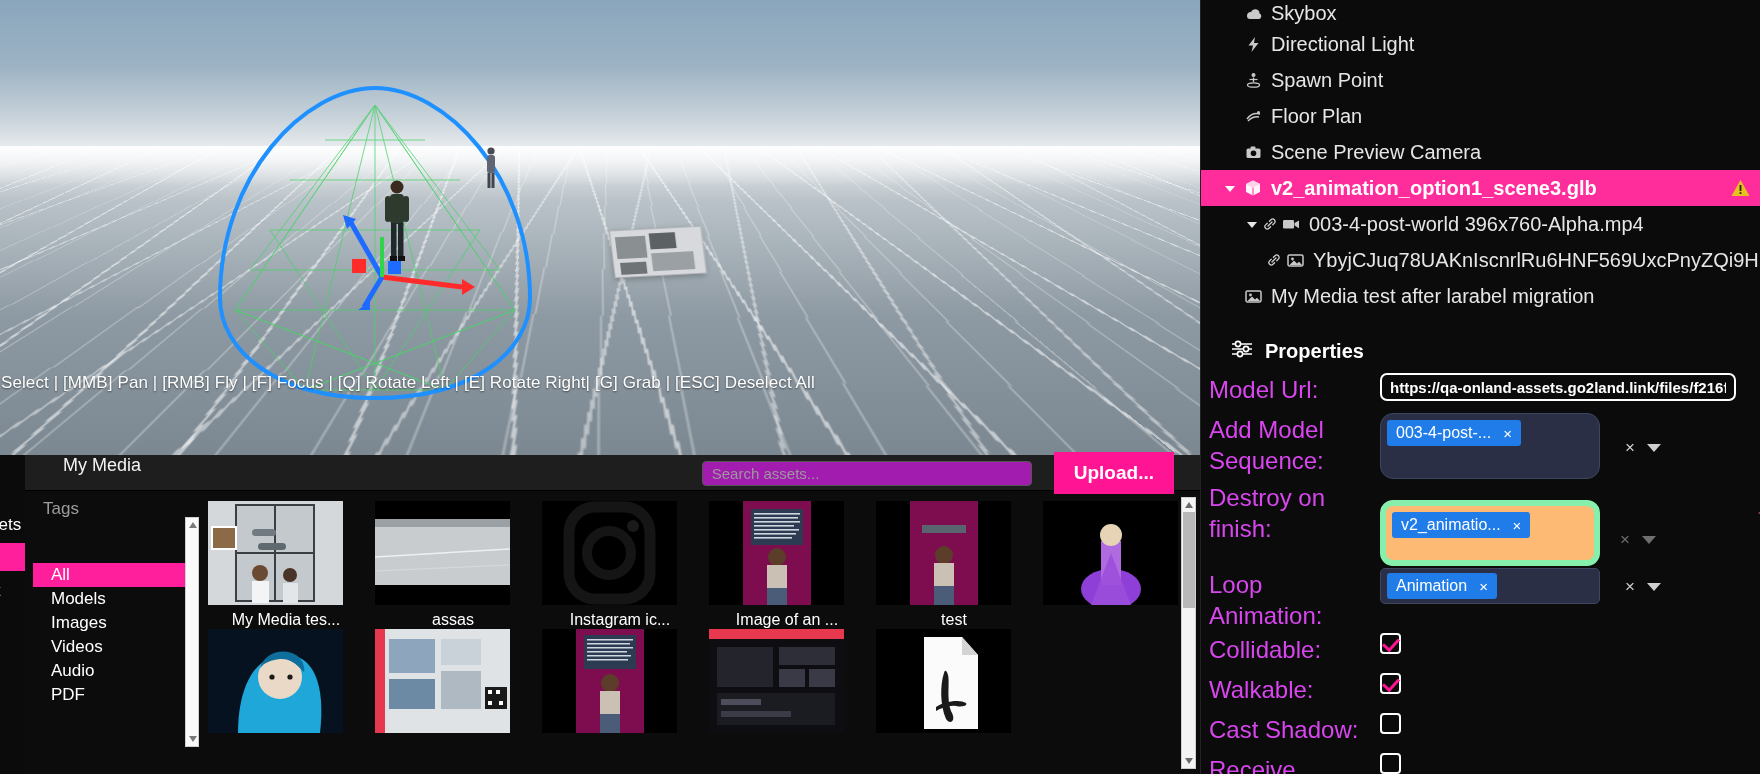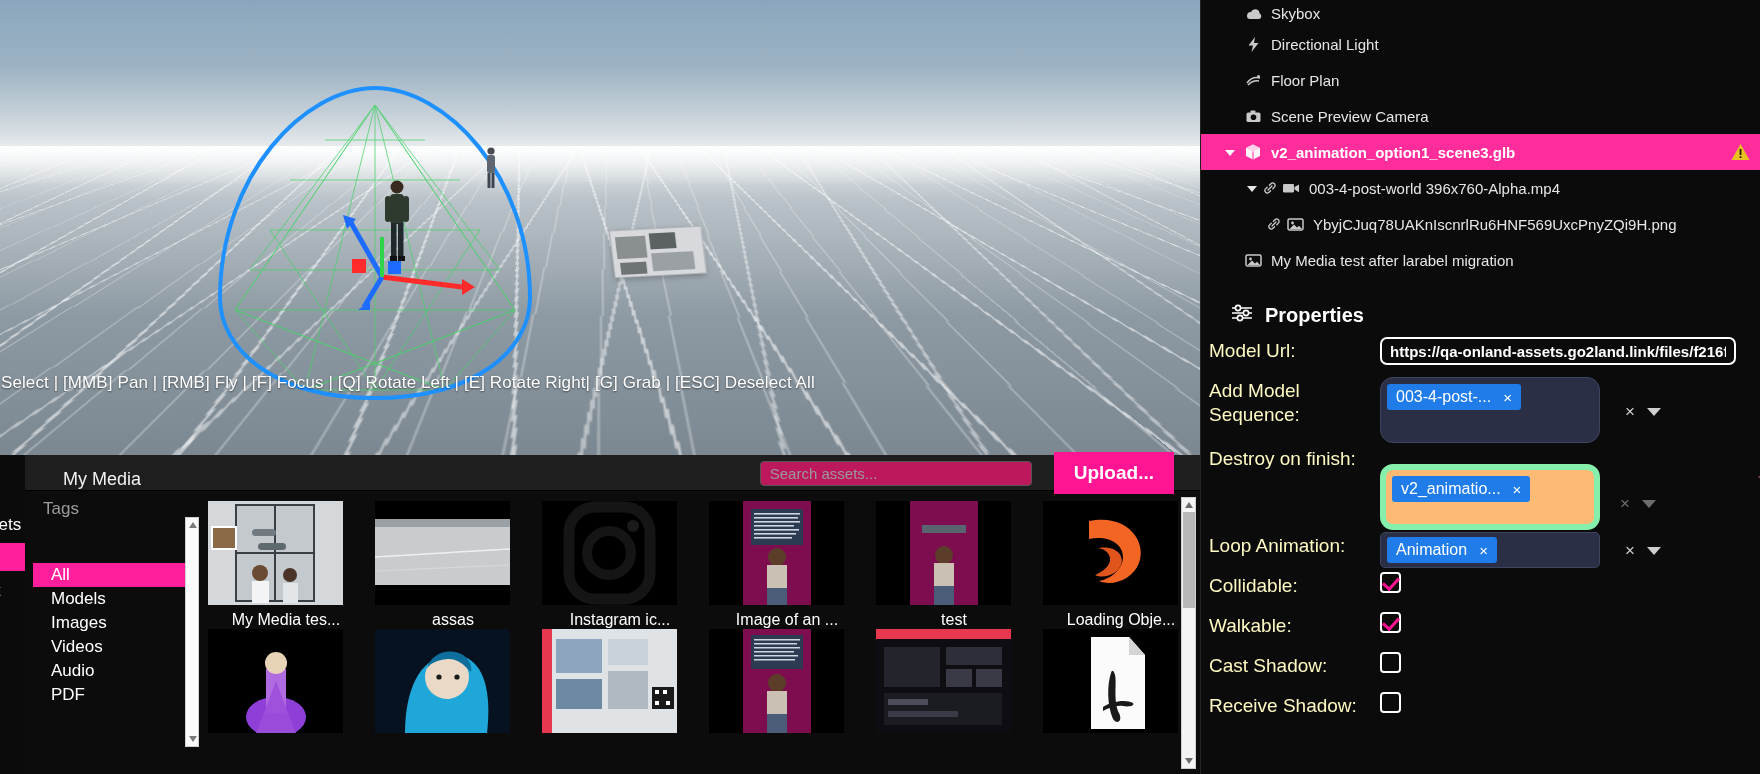--- a/index.html
+++ b/index.html
@@ -81,28 +81,28 @@
   .ls-bar    { position:absolute; left:-30px; top:88px; width:92px; height:28px; background:#ff1f9c; }
   .ls-edit   { position:absolute; left:-8px;  top:122px; }
 
   
   .media-browser {
     position:absolute; left:25px; top:455px; width: 1175px; height: 319px;
     background:#0c0c0c;
   }
   .mb-titlebar {
     height: 36px; background:#1e1e1e; border-bottom:1px solid #000;
-    display:flex; align-items:flex-end; padding-left:38px;
+    display:flex; align-items:flex-start; padding-left:38px;
     color:#f2f2f2; font-size:18px;
   }
   .mb-toolbar-abs {
     position:absolute; right:0; top:0; height:36px; display:flex; align-items:center;
   }
   .mb-search {
-    width: 272px; height: 25px; background:#be185d; border:1px solid #555;
+    width: 330px; height: 25px; background:#a21caf; border:1px solid #555;
     border-radius:4px; color:#d8d8d8; font-size:15px; padding: 0 9px;
     outline:none; font-family:"Liberation Sans", sans-serif;
   }
   .mb-search::placeholder { color:#9a9a9a; }
   .mb-upload {
     margin-left: 22px; margin-right: 26px;
     background:#ff1493; border:0; color:#fff; font-size:19px; font-weight:bold;
     padding: 10px 20px; cursor:pointer; font-family:"Liberation Sans", sans-serif;
   }
   .mb-body { display:flex; height: 283px; }
@@ -152,21 +152,21 @@
   .grid-scroll .arr-dn { bottom:4px; border-top:6px solid #6b6b6b; }
 
   
   .right-panel {
     position:absolute; right:0; top:0; width: 560px; height: 774px;
     background:#0b0b0b; border-left:1px solid #222;
   }
   .hierarchy { padding-top: 0px; }
   .h-row {
     display:flex; align-items:center; height: 36px; padding-left: 22px;
-    color:#e6e6e6; font-size:15px; white-space:nowrap; position:relative;
+    color:#e6e6e6; font-size:20px; white-space:nowrap; position:relative;
     cursor:pointer;
   }
   .h-row.indent1 { padding-left: 44px; }
   .h-row.indent2 { padding-left: 66px; }
   .h-row.selected { background:#ff2d9b; color:#fff; font-weight:bold; }
   .h-caret {
     width:16px; min-width:16px; margin-right:2px; display:inline-block;
     position:relative;
   }
   .h-caret.open::after {
@@ -183,21 +183,21 @@
 
   .props-header {
     display:flex; align-items:center; gap:12px;
     padding: 26px 0 10px 30px; color:#fff; font-size:20px; font-weight:bold;
   }
   .prop-row {
     display:flex; align-items:flex-start; min-height:38px; padding-left:4px;
     margin-bottom: 2px;
   }
   .prop-label {
-    width: 175px; min-width:175px; color:#fef9c3; font-size:19px;
+    width: 175px; min-width:175px; color:#d946ef; font-size:24px;
     padding-left:4px; line-height:1.28; padding-top:2px;
   }
   .prop-field { flex:1; position:relative; }
 
   .url-input {
     width: 356px; height: 28px; background:#0b0b0b; color:#fff;
     border:2px solid #fff; border-radius:7px; font-size:15px; font-weight:bold;
     padding: 0 8px; outline:none; font-family:"Liberation Sans", sans-serif;
   }
   .multiselect {
@@ -427,32 +427,20 @@
                 <rect x="34" y="0" width="68" height="104" fill="#7d0d4e"></rect>
                 <rect x="46" y="24" width="44" height="8" fill="#5a6470"></rect>
                 <circle cx="68" cy="54" r="9" fill="#5b3d2a"></circle>
                 <rect x="58" y="62" width="20" height="24" fill="#cbc0b4"></rect>
                 <rect x="58" y="85" width="20" height="19" fill="#4a5c77"></rect>
               </svg>
             </div>
             <div class="asset-label">test</div>
           </div>
 
-          <div class="asset">
-            <div class="asset-thumb">
-              <svg width="135" height="104" viewBox="0 0 135 104">
-                <rect width="135" height="104" fill="#000"></rect>
-                <path d="M46 20 C86 12 104 42 96 62 C90 78 70 86 56 80
-                         C68 78 80 68 80 56 C80 42 64 34 46 38 Z" fill="#f26522"></path>
-                <path d="M50 48 C72 42 82 54 78 64 C74 74 60 78 52 74
-                         C62 70 70 62 66 54 C63 48 56 46 50 48 Z" fill="#e0551b"></path>
-              </svg>
-            </div>
-            <div class="asset-label">Loading Obje...</div>
-          </div>
 
           <div class="asset">
             <div class="asset-thumb">
               <svg width="135" height="104" viewBox="0 0 135 104">
                 <rect width="135" height="104" fill="#000"></rect>
                 <ellipse cx="68" cy="88" rx="30" ry="20" fill="#8e3fd8"></ellipse>
                 <rect x="58" y="40" width="20" height="44" fill="#b06be0"></rect>
                 <circle cx="68" cy="34" r="11" fill="#e7d3b6"></circle>
                 <path d="M48 104 L68 52 L88 104 Z" fill="#9b4ddb" opacity=".85"></path>
               </svg>
@@ -577,20 +565,32 @@
       <div class="h-row">
         <span class="h-caret"></span>
         <span class="h-icon">
           <svg width="17" height="17" viewBox="0 0 17 17">
               <path d="M10 1 L3.5 9.5 H8 L6.5 16 L13.5 7 H9 Z" fill="#d4d4d4"></path>
             </svg>
         </span>
         <span>Directional Light</span>
       </div>
 
+      <div class="h-row">
+        <span class="h-caret"></span>
+        <span class="h-icon">
+          <svg width="17" height="17" viewBox="0 0 17 17">
+            <circle cx="8.5" cy="3" r="2" fill="#d4d4d4"></circle>
+            <path d="M8.5 5.5 V10" stroke="#d4d4d4" stroke-width="1.4"></path>
+            <path d="M4.5 7.5 H12.5" stroke="#d4d4d4" stroke-width="1.2"></path>
+            <ellipse cx="8.5" cy="13" rx="6" ry="2.2" fill="none" stroke="#d4d4d4" stroke-width="1.3"></ellipse>
+          </svg>
+        </span>
+        <span>Spawn Point</span>
+      </div>
 
       <div class="h-row">
         <span class="h-caret"></span>
         <span class="h-icon">
           <svg width="17" height="17" viewBox="0 0 17 17">
             <path d="M2 11 Q7 4 15 6" stroke="#d4d4d4" stroke-width="1.5" fill="none"></path>
             <path d="M3 13 Q8 8 14 9" stroke="#d4d4d4" stroke-width="1.5" fill="none"></path>
             <circle cx="13.5" cy="4.5" r="1.5" fill="#d4d4d4"></circle>
           </svg>
         </span>

